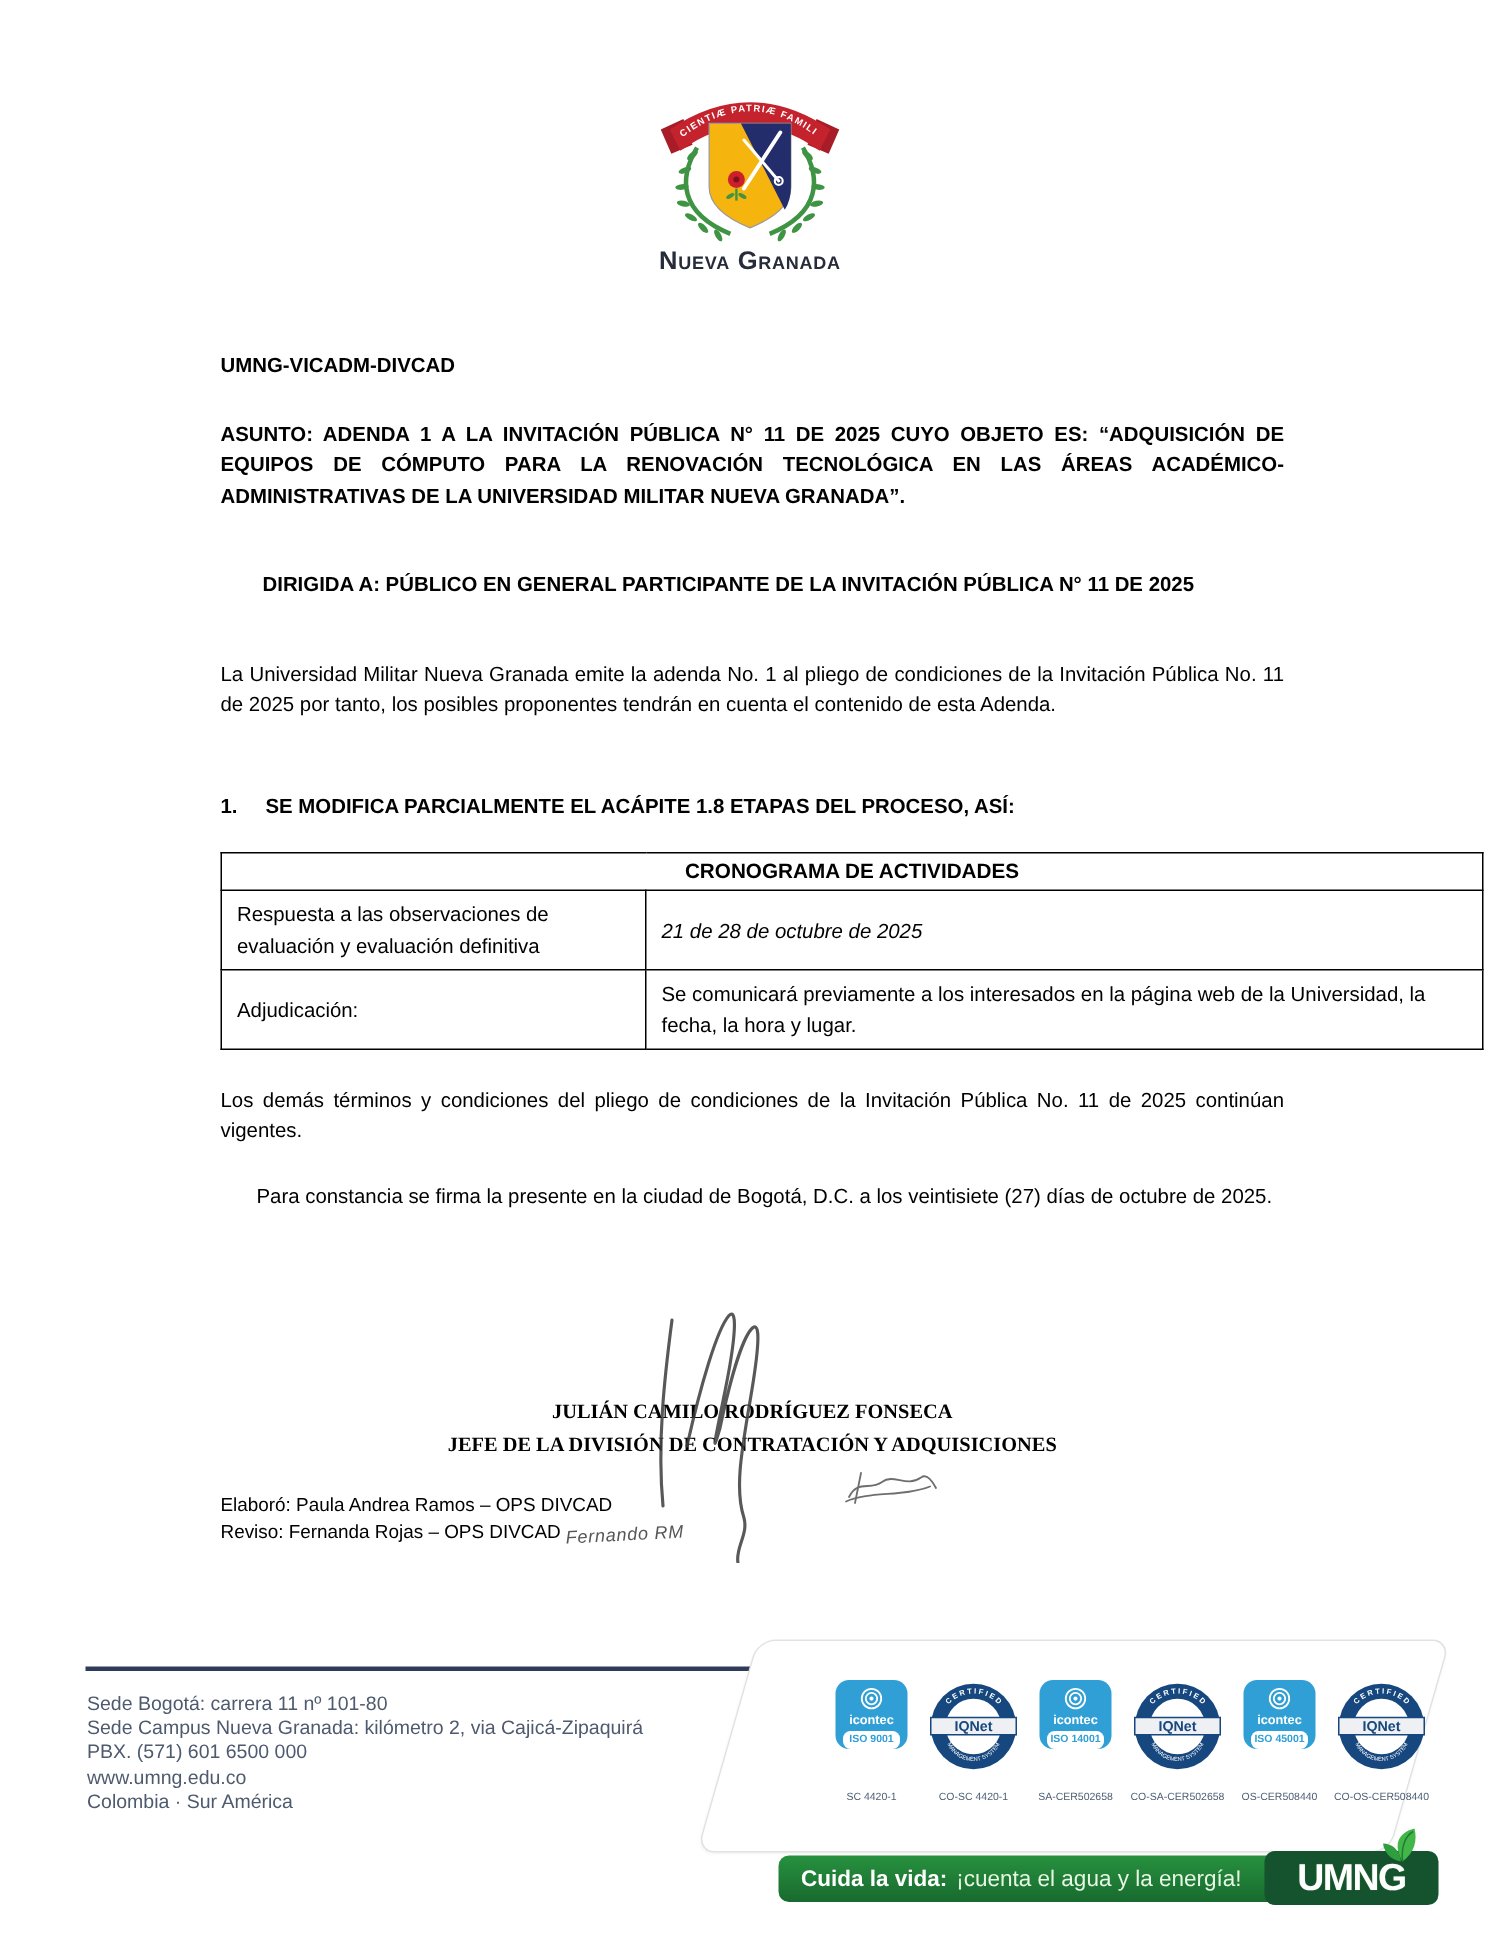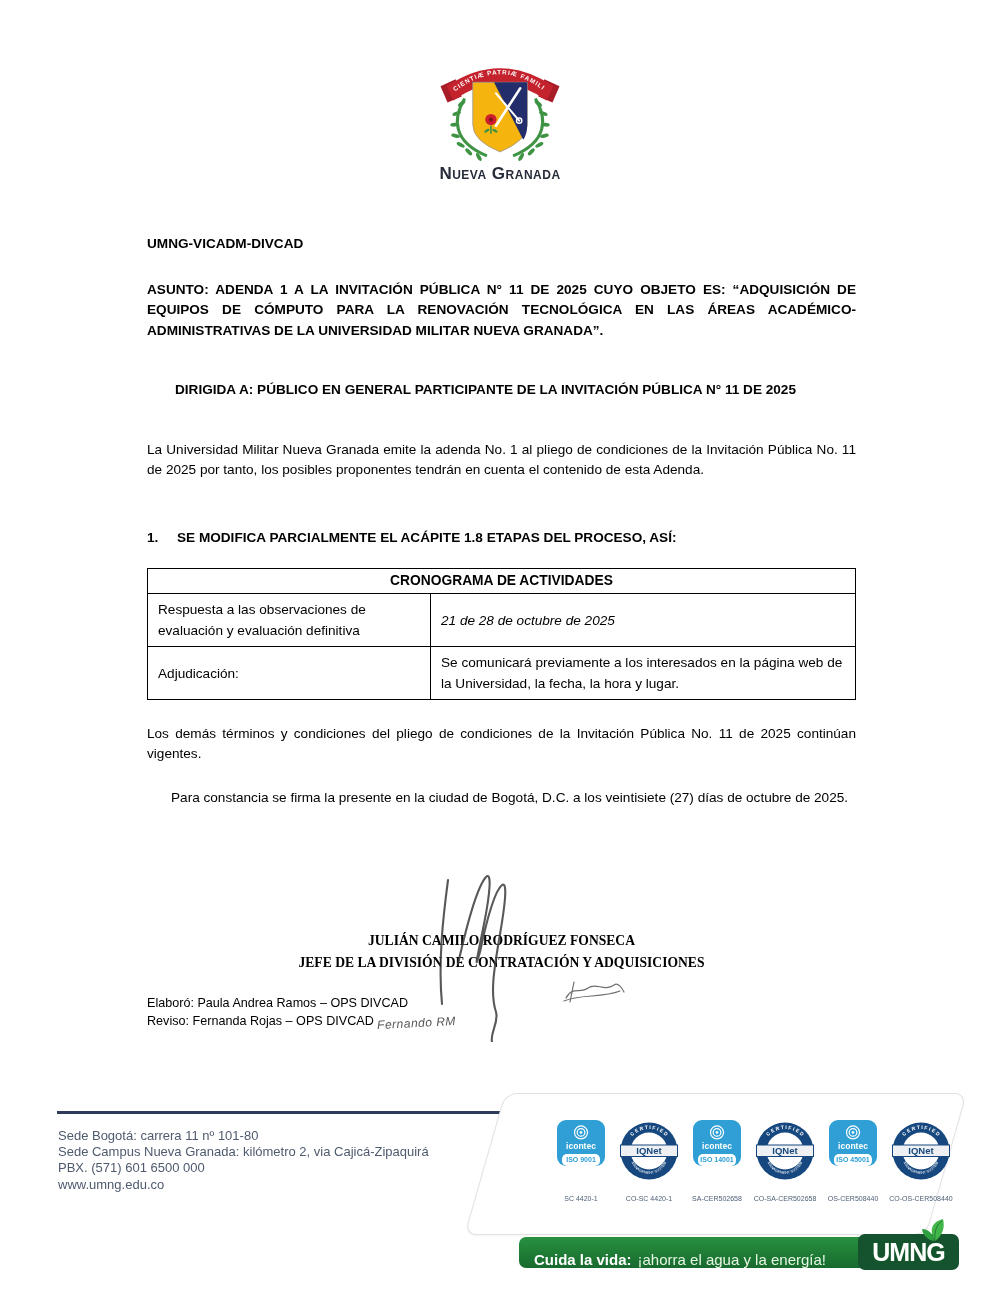--- a/index.html
+++ b/index.html
@@ -17,21 +17,21 @@
   .bold{font-weight:bold;}
   .just{text-align:justify;}
   .code{top:234px;font-weight:bold;}
   .asunto{top:280px;}
   .dirigida{top:380px;padding-left:28px;}
   .intro{top:440px;}
   .item1{top:528px;display:flex;font-weight:bold;}
   .item1 .num{width:30px;flex:0 0 30px;}
   
   .tblwrap{top:568px;}
-  table.sched{border-collapse:collapse;width:709px;font-size:13.6px;}
+  table.sched{border-collapse:collapse;width:842px;font-size:13.6px;}
   table.sched th,table.sched td{border:1.6px solid #000;}
   table.sched th{padding:2px 4px;font-size:13.8px;text-align:center;}
   table.sched td{padding:5px 10px;line-height:21px;vertical-align:middle;}
   td.c1{width:262px;}
   td.val-italic{font-style:italic;}
   .closing1{top:724px;}
   .closing2{top:788px;margin-left:24px;}
   
   .sigblock{top:930px;text-align:center;font-weight:bold;line-height:22px;font-family:Liberation Serif, serif;}
   .sig-svg{position:absolute;left:420px;top:866px;pointer-events:none;}
@@ -50,24 +50,24 @@
   .icontec-badge{width:48px;height:46px;background:#2f9fd6;border-radius:9px;
                  display:flex;flex-direction:column;align-items:center;}
   .icontec-badge .spiral{margin-top:4px;}
   .icontec-name{color:#fff;font-size:8.5px;font-weight:bold;line-height:9px;margin-top:1px;}
   .iso-label{background:#fff;border-radius:5px;margin-top:3px;width:38px;height:16px;
              font-size:7px;font-weight:bold;color:#2f9fd6;display:flex;align-items:center;justify-content:center;}
   .iqnet-svg{margin-top:1px;}
   .badge-caption{margin-top:auto;font-size:7px;color:#4d5f75;white-space:nowrap;}
   
   .banner{position:absolute;left:519px;top:1237px;width:436px;height:31px;border-radius:7px;
-          background:linear-gradient(#27913f,#186a2e);display:flex;align-items:flex-end;padding-left:15px;box-sizing:border-box;}
+          background:linear-gradient(#27913f,#186a2e);display:flex;align-items:center;padding-left:15px;box-sizing:border-box;}
   .banner .lead{color:#fff;font-weight:bold;font-size:15px;}
   .banner .msg{color:#e6f7e4;font-size:15px;margin-left:6px;}
-  .umng-box{position:absolute;right:-4px;top:-3px;width:101px;height:36px;background:#14532d;
+  .umng-box{position:absolute;right:-4px;top:-3px;width:116px;height:36px;background:#14532d;
             border-radius:7px;display:flex;align-items:center;justify-content:center;}
   .umng-text{color:#fff;font-weight:bold;font-size:25px;letter-spacing:-1px;
              text-shadow:0 0 1px #2e7d32;}
   .leaf-svg{position:absolute;top:-17px;right:8px;}
 </style>
 </head>
 <body>
 
 <div class="page">
 
@@ -187,20 +187,21 @@
     </g>
   </svg>
 
   <div class="rule"></div>
 
   <div class="address">
     <div>Sede Bogotá: carrera 11 nº 101-80</div>
     <div>Sede Campus Nueva Granada: kilómetro 2, via Cajicá-Zipaquirá</div>
     <div>PBX. (571) 601 6500 000</div>
     <div>www.umng.edu.co</div>
+    <div>Colombia · Sur América</div>
   </div>
 
   <div class="cert-panel"></div>
 
   <div class="badges">
     <svg width="0" height="0" style="position:absolute">
       <defs>
         <path id="iqTop" d="M 7,31 A 23,23 0 0 1 53,31"></path>
         <path id="iqBot" d="M 11,34 A 19,19 0 0 0 49,34"></path>
       </defs>
@@ -277,21 +278,21 @@
         <text font-size="3.8" fill="#ffffff"><textPath href="#iqBot" startOffset="50%" text-anchor="middle">MANAGEMENT SYSTEM</textPath></text>
         <rect x="1.5" y="24" width="57" height="11.5" fill="#eef0f3" stroke="#16477e" stroke-width="1"></rect>
         <text x="30" y="33" text-anchor="middle" font-size="9.5" font-weight="bold" fill="#16477e">IQNet</text>
       </svg>
       <div class="badge-caption">CO-OS-CER508440</div>
     </div>
   </div>
 
   <div class="banner">
     <span class="lead">Cuida la vida:</span>
-    <span class="msg">¡ahorra el agua y la energía!</span>
+    <span class="msg">¡cuenta el agua y la energía!</span>
     <div class="umng-box">
       <span class="umng-text">UMNG</span>
       <svg class="leaf-svg" width="32" height="26" viewBox="0 0 32 26">
         <path d="M16,24 C10,14 12,5 24,2 C26,10 24,18 16,24 Z" fill="#43b649"></path>
         <path d="M15,24 C14,16 9,12 3,12 C4,19 9,23 15,24 Z" fill="#2e9e3f"></path>
         <path d="M16,24 C15,14 18,7 23,4" fill="none" stroke="#1e7c35" stroke-width="1"></path>
       </svg>
     </div>
   </div>
 

